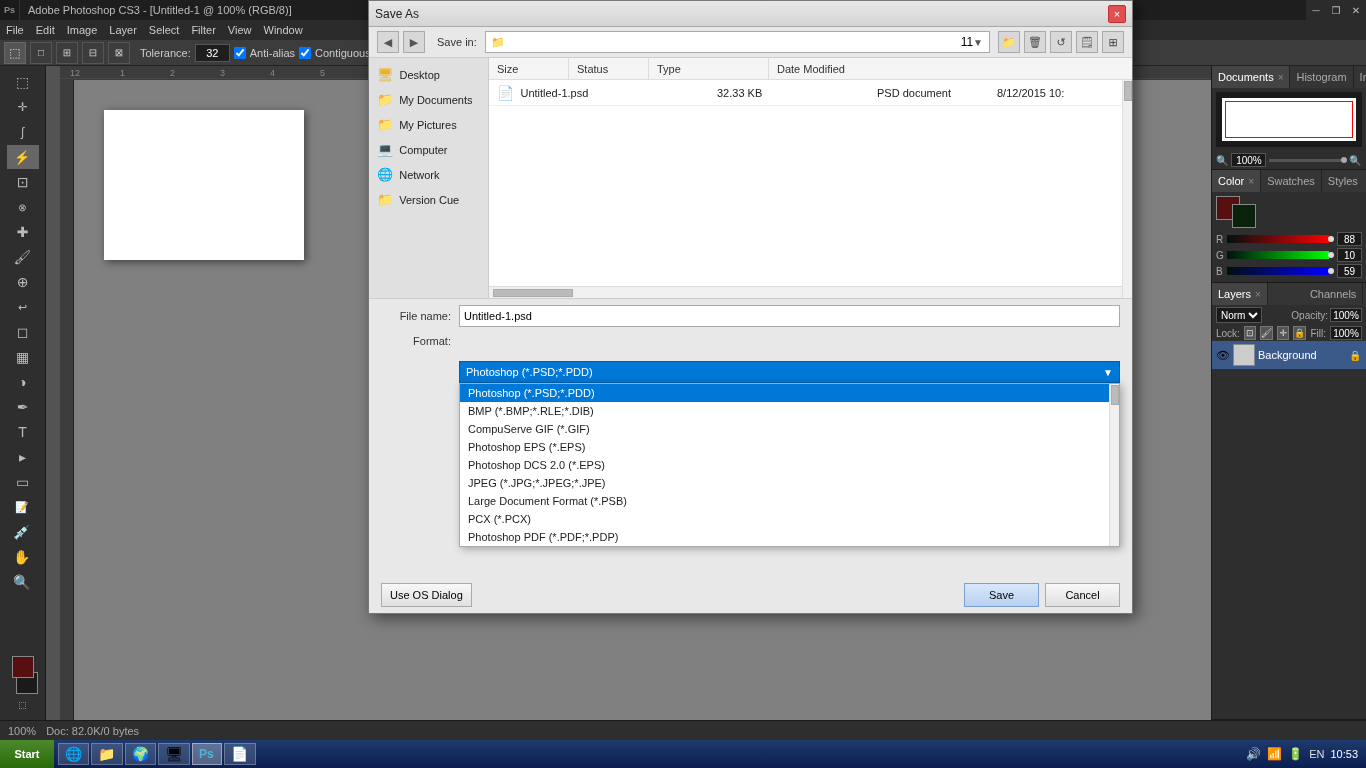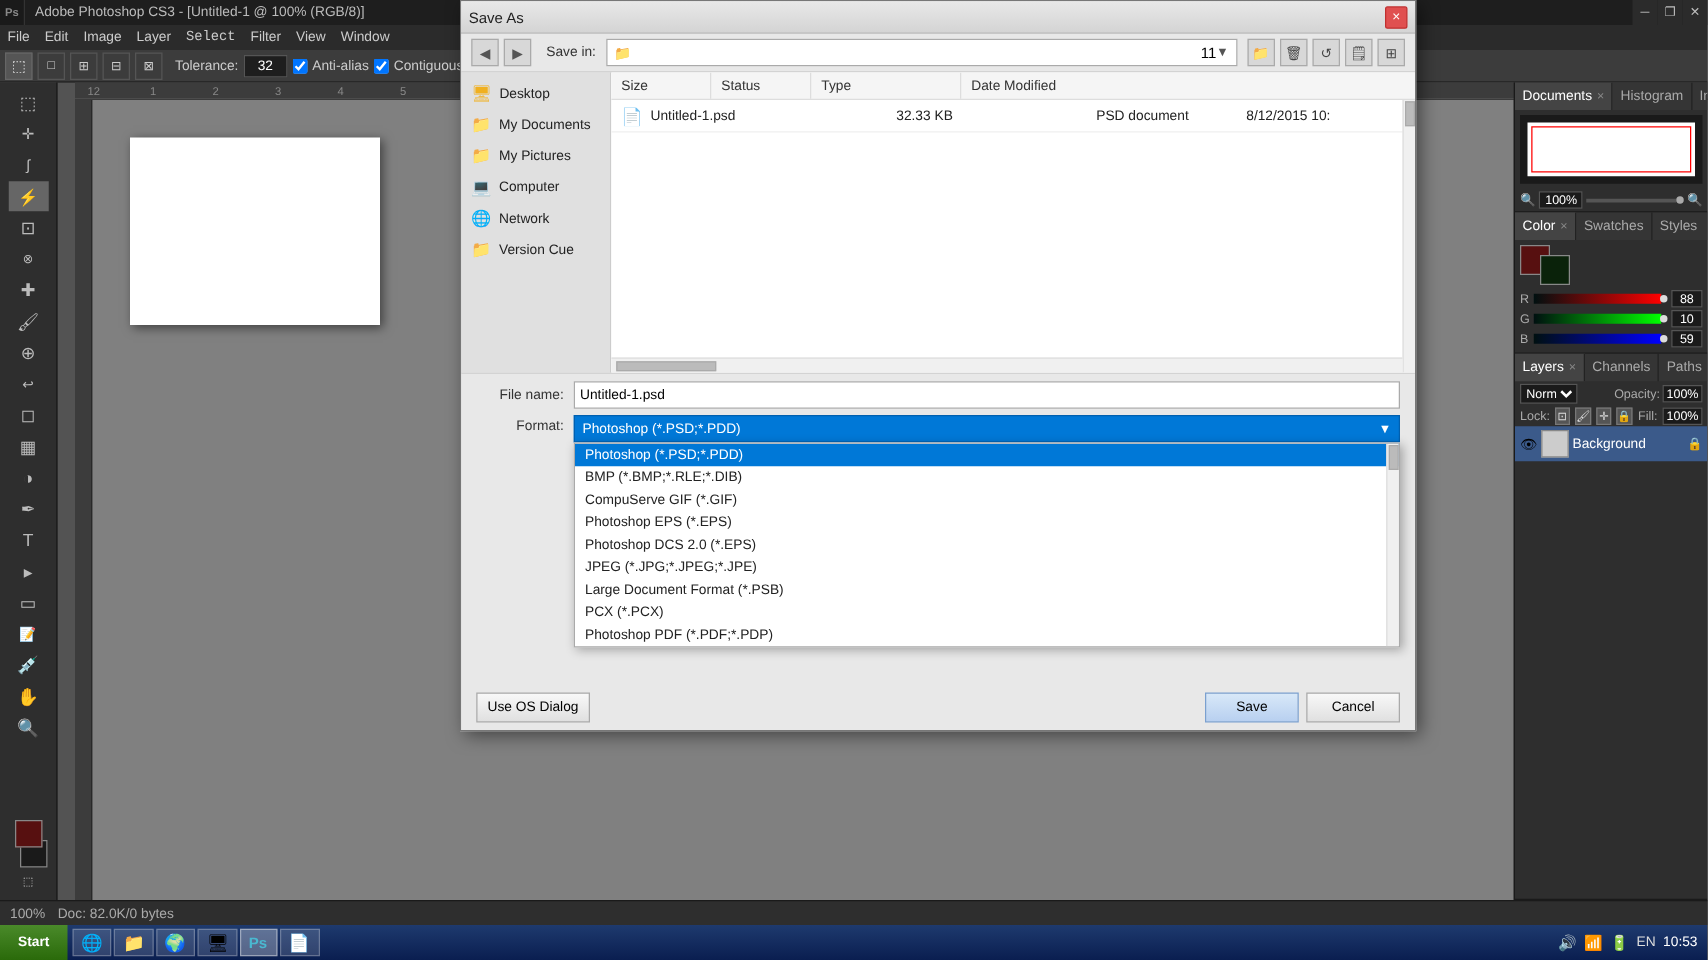--- a/index.html
+++ b/index.html
@@ -50,21 +50,21 @@
     <div style="width:20px;height:20px;background:#2b2b2b;display:flex;align-items:center;justify-content:center;font-size:10px;color:#bbb;cursor:pointer;">❐</div>
     <div style="width:20px;height:20px;background:#2b2b2b;display:flex;align-items:center;justify-content:center;font-size:10px;color:#bbb;cursor:pointer;">✕</div>
   </div>
 </div>
 
 <div class="ps-menubar" style="top:20px;padding-left:0;">
   <div class="menu-item" style="padding:0 6px;">File</div>
   <div class="menu-item" style="padding:0 6px;">Edit</div>
   <div class="menu-item" style="padding:0 6px;">Image</div>
   <div class="menu-item" style="padding:0 6px;">Layer</div>
-  <div class="menu-item" style="padding:0 6px;font-family:Liberation Mono, monospace;">Select</div>
+  <div class="menu-item" style="padding:0 6px;">Select</div>
   <div class="menu-item" style="padding:0 6px;">Filter</div>
   <div class="menu-item" style="padding:0 6px;">View</div>
   <div class="menu-item" style="padding:0 6px;">Window</div>
 </div>
 
 <div class="ps-optbar" style="top:40px;">
   <div style="width:22px;height:22px;background:#555;border:1px solid #666;display:flex;align-items:center;justify-content:center;font-size:12px;color:#ddd;">⬚</div>
   <div style="width:22px;height:22px;border:1px solid #555;display:flex;align-items:center;justify-content:center;font-size:10px;color:#ccc;">□</div>
   <div style="width:22px;height:22px;border:1px solid #555;display:flex;align-items:center;justify-content:center;font-size:10px;color:#ccc;">⊞</div>
   <div style="width:22px;height:22px;border:1px solid #555;display:flex;align-items:center;justify-content:center;font-size:10px;color:#ccc;">⊟</div>
@@ -192,21 +192,21 @@
       <div style="display:flex;align-items:center;gap:3px;">
         <span style="font-size:10px;color:#aaa;width:8px;">B</span>
         <div style="flex:1;height:8px;background:linear-gradient(to right,#001010,#0000ff);"></div>
         <div style="width:6px;height:6px;background:#ddd;border-radius:50%;margin-left:-4px;"></div>
         <input type="text" style="width: 25px; background: rgb(26, 26, 26); border: 1px solid rgb(85, 85, 85); color: rgb(255, 255, 255); font-size: 10px; text-align: center; height: 14px;" value="59">
       </div>
     </div>
   </div>
 
   <div style="flex:1;">
-    <div style="display:flex;background:#353535;height:22px;">
+    <div style="display:flex;background:#353535;height:22px;gap:36px;">
       <div style="display:flex;align-items:center;padding:0 6px;font-size:11px;color:#fff;background:#444;border-right:1px solid #222;cursor:pointer;">
         <span>Layers</span>
         <span style="margin-left:4px;font-size:10px;color:#888;">×</span>
       </div>
       <div style="display:flex;align-items:center;padding:0 6px;font-size:11px;color:#aaa;border-right:1px solid #222;cursor:pointer;">
         <span>Channels</span>
       </div>
       <div style="display:flex;align-items:center;padding:0 6px;font-size:11px;color:#aaa;cursor:pointer;">
         <span>Paths</span>
       </div>
@@ -335,21 +335,21 @@
 
   <div style="padding:6px 12px;background:#e8e8e8;border-top:1px solid #ccc;">
 
     <div style="display:flex;align-items:center;gap:8px;margin-bottom:5px;">
       <label style="width:70px;font-size:11px;color:#333;text-align:right;">File name:</label>
       <input type="text" value="Untitled-1.psd" style="flex: 1 1 0%; height: 22px; background: white; border: 1px solid rgb(170, 170, 170); padding: 0px 4px; font-size: 11px;">
     </div>
 
     <div style="display:flex;align-items:flex-start;gap:8px;margin-bottom:5px;position:relative;">
       <label style="width:70px;font-size:11px;color:#333;text-align:right;margin-top:3px;">Format:</label>
-      <div style="flex:1;position:relative;">
+      <div style="flex:1;position:relative;margin-top:29px;">
         <div style="width:100%;height:22px;background:#0078d7;border:1px solid #0060b0;padding:0 6px;font-size:11px;color:white;display:flex;align-items:center;cursor:pointer;">
           <span style="flex:1;">Photoshop (*.PSD;*.PDD)</span>
           <span style="font-size:10px;">▼</span>
         </div>
 
         <div style="position:absolute;left:0;right:0;top:22px;background:white;border:1px solid #aaa;z-index:300;max-height:180px;overflow-y:auto;box-shadow:2px 2px 8px rgba(0,0,0,0.3);">
           <div style="padding:3px 8px;font-size:11px;color:white;cursor:pointer;background:#0078d7;">Photoshop (*.PSD;*.PDD)</div>
           <div style="padding:3px 8px;font-size:11px;color:#222;cursor:pointer;">BMP (*.BMP;*.RLE;*.DIB)</div>
           <div style="padding:3px 8px;font-size:11px;color:#222;cursor:pointer;">CompuServe GIF (*.GIF)</div>
           <div style="padding:3px 8px;font-size:11px;color:#222;cursor:pointer;">Photoshop EPS (*.EPS)</div>

